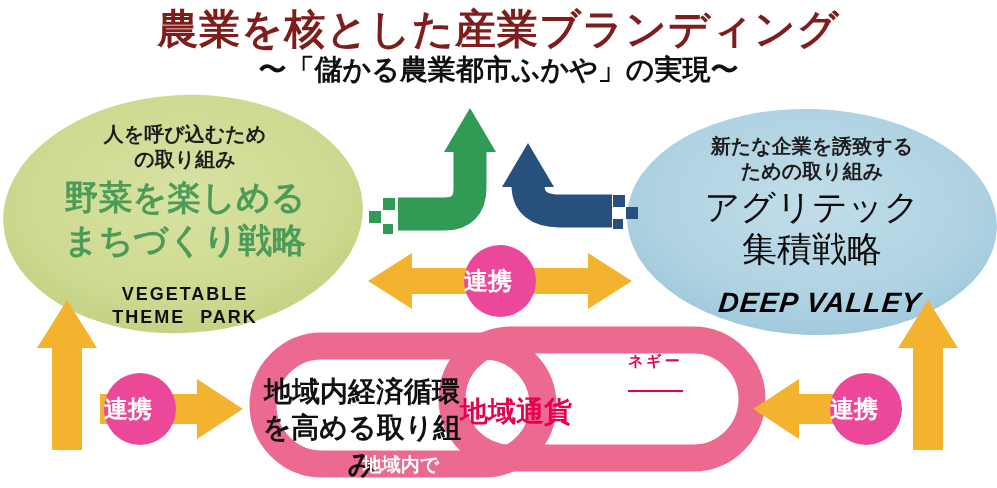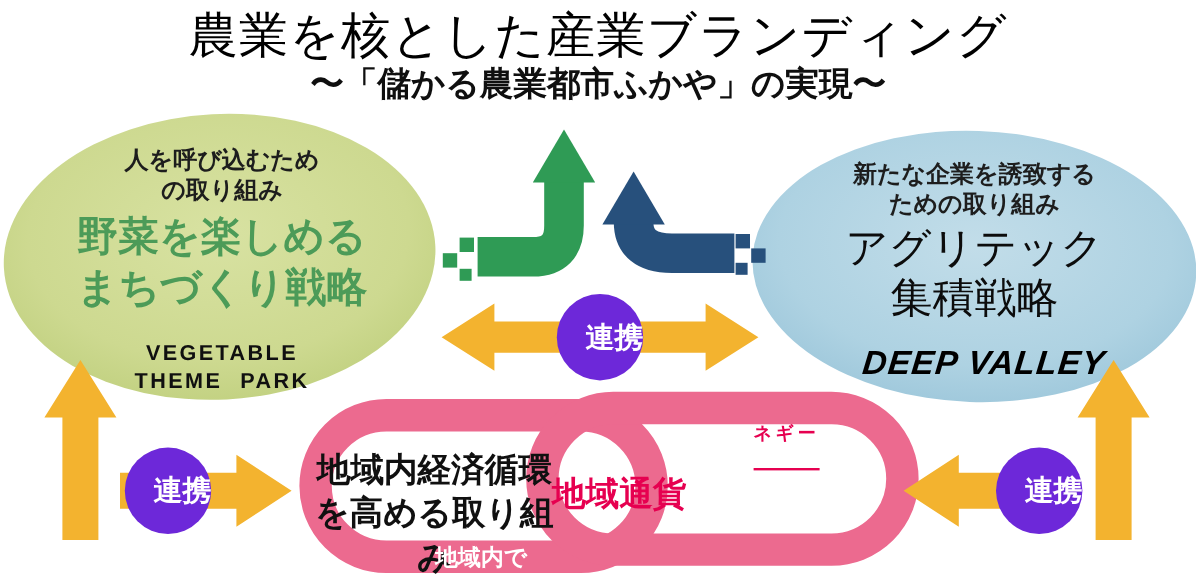--- a/index.html
+++ b/index.html
@@ -2,35 +2,35 @@
 <html><head>
 <meta charset="utf-8">
 <style>
   html,body{margin:0;padding:0;background:#ffffff;}
   .stage{position:relative;width:997px;height:488px;background:#ffffff;overflow:hidden;
          font-family:"Liberation Sans","DejaVu Sans",sans-serif;}
   .abs{position:absolute;}
   .centered{text-align:center;}
   .bg-svg{position:absolute;left:0;top:0;}
 
-  .title{left:0;top:2px;width:997px;font-size:41px;font-weight:400;color:#000000;letter-spacing:1px;}
+  .title{left:0;top:2px;width:997px;font-size:41px;font-weight:700;color:#7f1d1d;letter-spacing:1px;}
   .subtitle{left:0;top:51px;width:997px;font-size:28px;font-weight:800;color:#0f0f0f;}
 
   .note{font-size:20px;font-weight:700;color:#1d1d1d;line-height:1.25;}
   .left-note{left:35px;top:122px;width:300px;}
   .right-note{left:662px;top:134px;width:300px;}
 
   .left-strategy{left:10px;top:176px;width:350px;font-size:34px;font-weight:700;color:#4c9b58;line-height:1.25;}
   .right-strategy{left:662px;top:186px;width:300px;font-size:35px;font-weight:400;color:#0c0c0c;line-height:1.2;}
 
   .left-logo{left:35px;top:283px;width:300px;font-size:18px;font-weight:800;letter-spacing:2px;word-spacing:8px;color:#101010;line-height:1.25;}
   .right-logo{left:690px;top:287px;width:260px;font-size:28px;font-weight:800;font-style:italic;letter-spacing:1px;color:#000;transform:skewX(-6deg);}
 
-  .link-circle{width:72px;height:72px;border-radius:50%;background:#6d28d9;color:#ffffff;
-               display:flex;align-items:center;justify-content:flex-end;font-size:24px;font-weight:700;}
+  .link-circle{width:72px;height:72px;border-radius:50%;background:#ec4899;color:#ffffff;
+               display:flex;align-items:center;justify-content:flex-start;font-size:24px;font-weight:700;}
   .link-center{left:464px;top:245px;}
   .link-left{left:104px;top:373px;}
   .link-right{left:830px;top:373px;}
 
   .initiative{left:262px;top:374px;width:200px;font-size:28px;font-weight:700;color:#101010;line-height:1.3;}
   .currency-label{left:460px;top:393px;font-size:28px;font-weight:800;color:#e60050;}
   .currency-name{left:577px;top:370px;font-size:54px;font-weight:800;color:#e60050;line-height:1;letter-spacing:1px;}
   .currency-ruby{left:628px;top:352px;font-size:15px;font-weight:700;color:#e60050;letter-spacing:3px;
                  border-bottom:2px solid #e60050;padding-bottom:19px;}
   .bottom-left{left:346px;top:452px;width:110px;font-size:19px;font-weight:700;color:#ffffff;}

